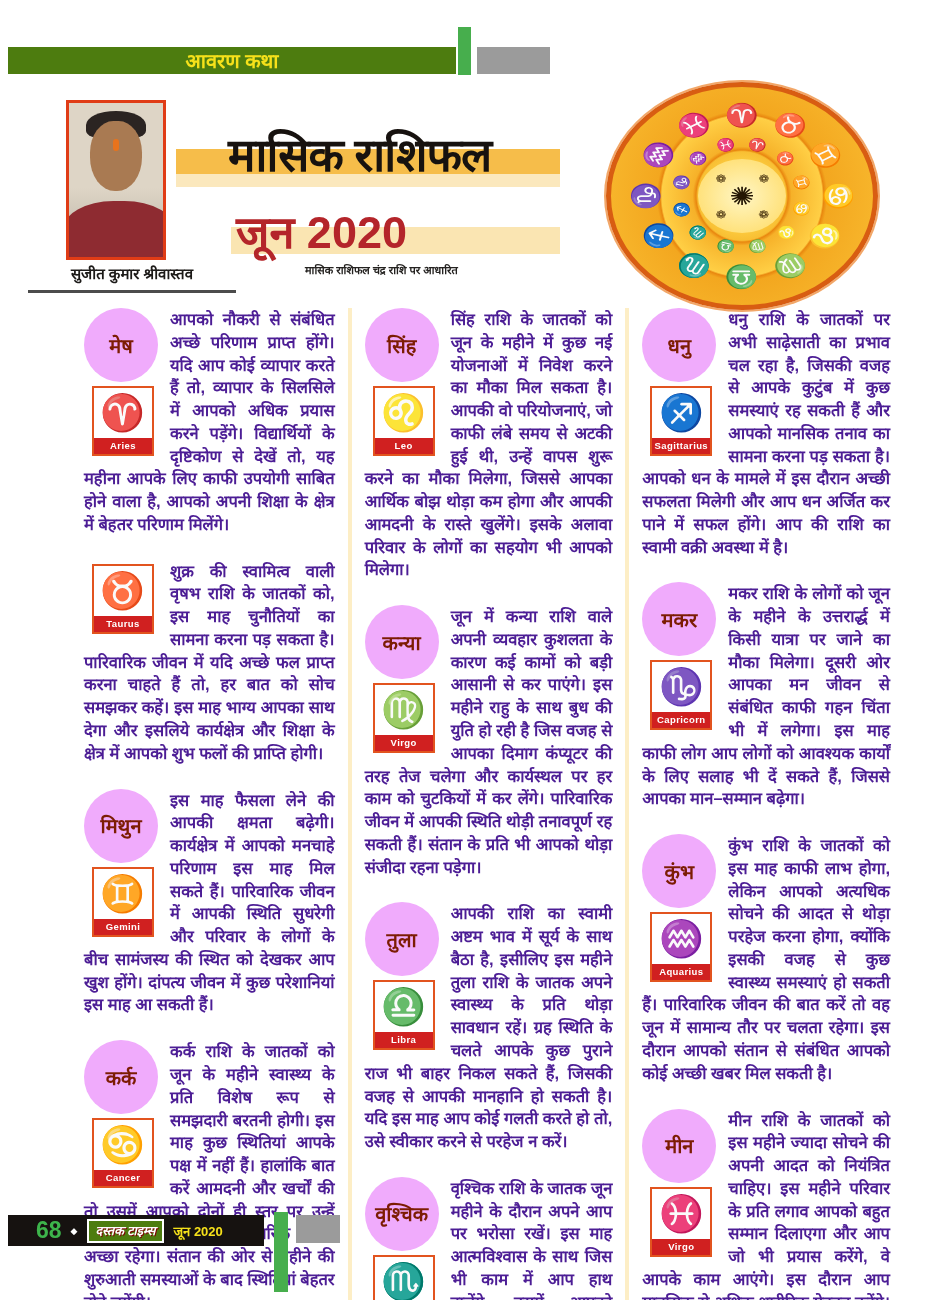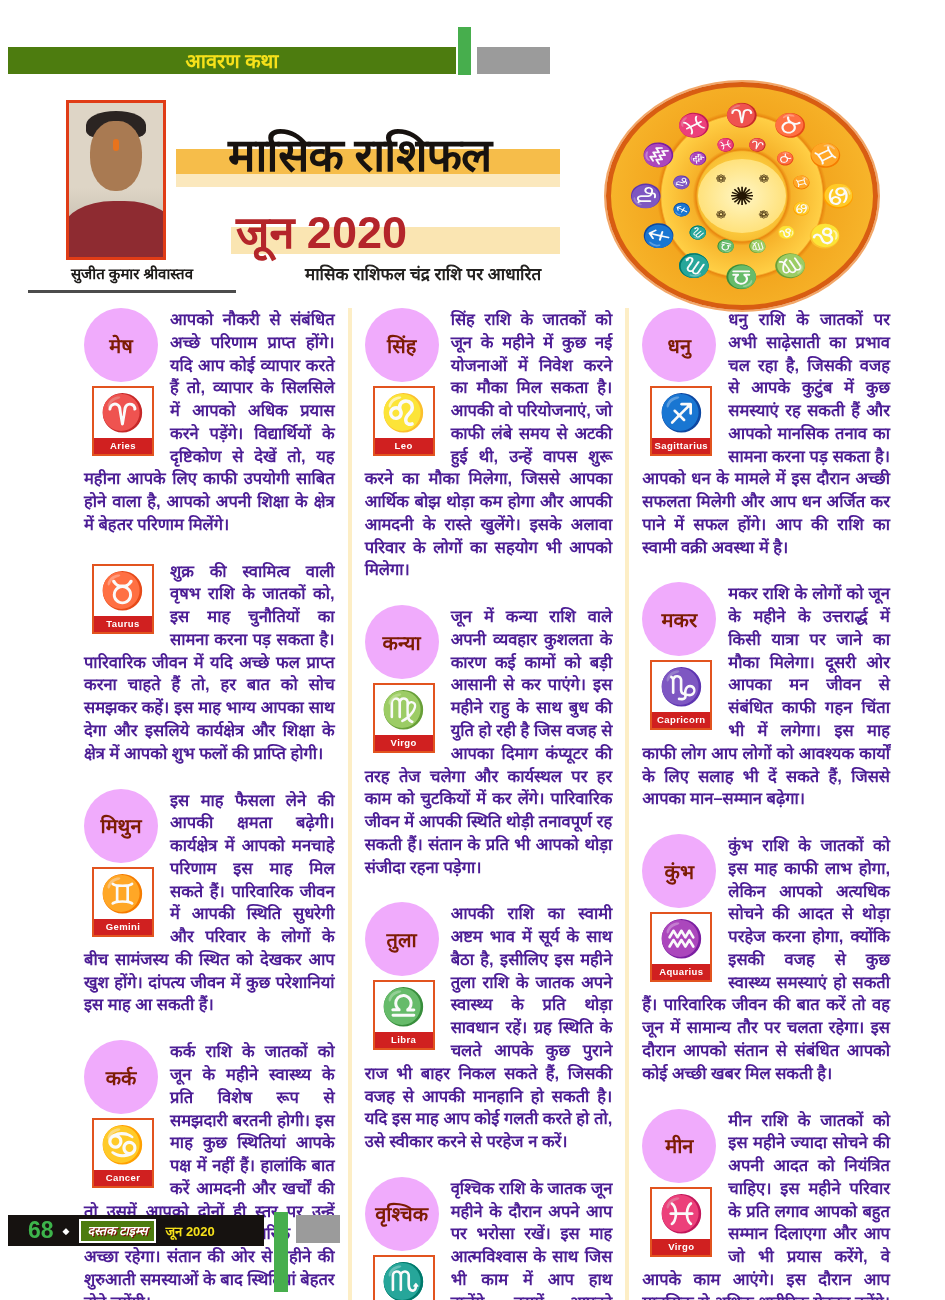--- a/index.html
+++ b/index.html
@@ -30,21 +30,21 @@
     font-weight:bold; font-size:15px; color:#1c1a18; padding-bottom:7px; border-bottom:3px solid #4c4c4c; }
 
   .band-gold  { position:absolute; left:176px; top:149px; width:384px; height:25px; background:#f6bd4a; }
   .band-cream1{ position:absolute; left:176px; top:174px; width:384px; height:13px; background:#fbe8bd; }
   .band-cream2{ position:absolute; left:231px; top:227px; width:329px; height:27px; background:#fae5b2; }
   .main-title { position:absolute; left:228px; top:122px; width:340px;
     font-size:46px; font-weight:bold; color:#17120f; letter-spacing:-1px; }
   .month-title { position:absolute; left:236px; top:200px; width:330px;
     font-size:45px; font-weight:bold; color:#b4252a; }
   .tagline { position:absolute; left:305px; top:262px; width:290px;
-    font-size:17px; font-weight:bold; color:#242220; }
+    font-size:11px; font-weight:bold; color:#242220; }
 
   
   .wheel { position:absolute; left:606px; top:82px; width:272px; height:228px; border-radius:50%;
     background: radial-gradient(circle,
       #fff0a0 0%, #ffd348 16%, #f8bf33 26%, #e9870f 27%,
       #f6b129 29%, #ffcf45 47%, #e9870f 48%,
       #f3a71f 50%, #f7b52b 78%, #e2690e 79%, #e8771c 100%);
     border:5px solid #d85d12; box-shadow:0 0 0 2px #f2a768; }
   .wheel-inner { position:absolute; left:50%; top:50%; width:240px; height:240px;
     margin:-120px 0 0 -120px; transform:scaleY(.84); }
@@ -97,21 +97,21 @@
     display:flex; align-items:center; justify-content:center;
     font-weight:bold; font-size:20px; color:#7c1c03; }
   .badge-card { width:62px; margin:4px auto 0; border:2px solid #e2541f; background:#fff; }
   .badge-glyph { display:block; font-size:36px; line-height:50px; color:#c31414; font-weight:bold; }
   .badge-en { display:block; background:#d02020; color:#fff; font-size:9.5px; font-weight:bold;
     padding:2px 0 3px; letter-spacing:.4px; }
   .entry p { font-size:16.5px; line-height:1.38; font-weight:bold; color:#4c1d95; text-align:justify; }
 
   
   .bottom-bar { position:absolute; left:8px; top:1215px; width:256px; height:31px; background:#161210;
-    display:flex; align-items:center; gap:9px; padding-left:20px; }
+    display:flex; align-items:center; gap:9px; padding-left:28px; }
   .page-num { color:#3db44b; font-weight:bold; font-size:23px; }
   .diamond { color:#ffffff; font-size:9px; }
   .footer-logo { background:#4d7c0f; border:2px solid #ffffff; color:#ffffff; font-weight:bold;
     font-style:italic; font-size:12.5px; padding:1px 7px 2px; text-shadow:1px 1px 0 #7e0000; }
   .footer-issue { color:#f6e11a; font-weight:bold; font-size:13px; }
   .green-stripe-bottom { position:absolute; left:274px; top:1212px; width:14px; height:80px; background:#47ae4d; }
   .gray-box-bottom { position:absolute; left:296px; top:1215px; width:44px; height:28px; background:#9b9b9b; }
 </style>
 </head>
 <body>

